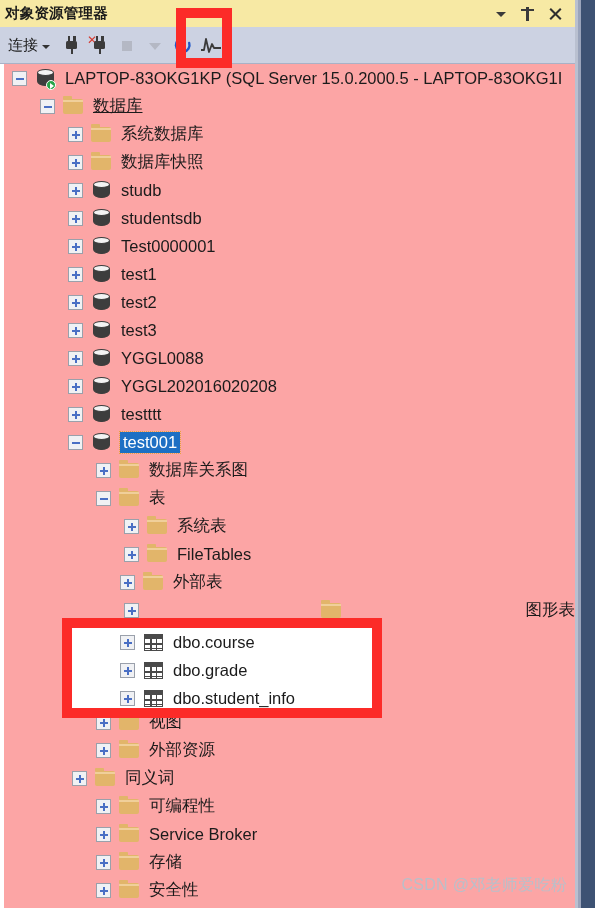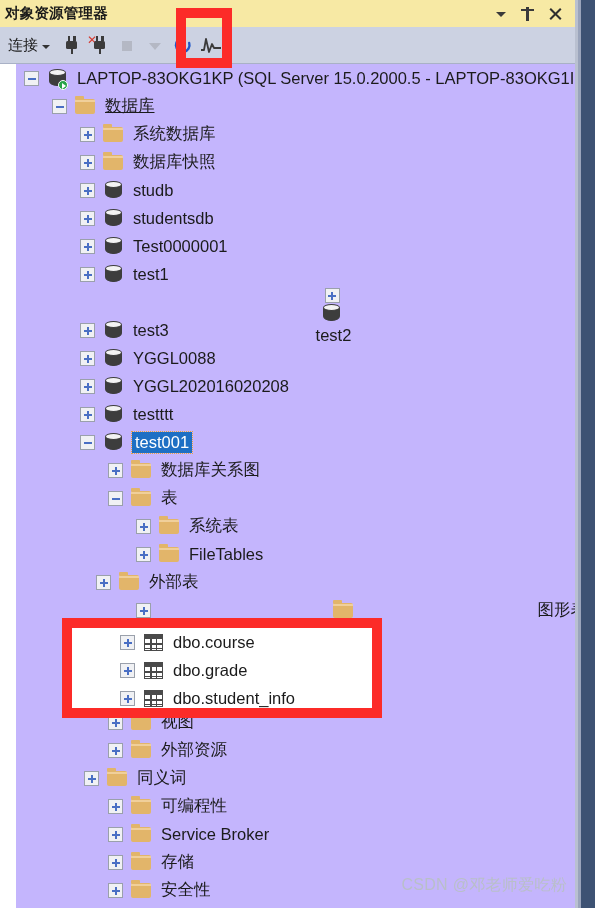--- a/index.html
+++ b/index.html
@@ -119,23 +119,23 @@
     width: 0; height: 0;
     border-left: 6px solid transparent;
     border-right: 6px solid transparent;
     border-top: 7px solid #b4b8c4;
   }
   .refresh-svg { position: absolute; left: 3px; top: 3px; }
   .activity-svg { position: absolute; left: 3px; top: 4px; }
 
   
   .tree {
-    position: absolute; top: 64px; left: 16px;
+    position: absolute; top: 64px; left: 4px;
     width: 575px; height: 844px;
-    background: #c4b5fd;
+    background: #fca5a5;
     overflow: hidden;
   }
   .row {
     position: relative;
     height: 28px;
     display: flex; align-items: center;
     white-space: nowrap;
     font-size: 16.5px;
     color: #1b1b1b;
   }
@@ -377,21 +377,21 @@
       <div class="row" style="padding-left: 64px;">
         <span class="expander plus"></span>
         <span class="icon-slot">
           <span class="db">
             <span class="body"></span>
             <span class="top"></span>
           </span>
         </span>
         <span class="label">test1</span>
       </div>
-      <div class="row" style="padding-left: 64px; flex-direction: column;">
+      <div class="row" style="padding-left: 64px;">
         <span class="expander plus"></span>
         <span class="icon-slot">
           <span class="db">
             <span class="body"></span>
             <span class="top"></span>
           </span>
         </span>
         <span class="label">test2</span>
       </div>
       <div class="row" style="padding-left: 64px;">
@@ -465,21 +465,21 @@
         </span>
         <span class="label">系统表</span>
       </div>
       <div class="row" style="padding-left: 120px;">
         <span class="expander plus"></span>
         <span class="icon-slot">
           <span class="folder"></span>
         </span>
         <span class="label">FileTables</span>
       </div>
-      <div class="row" style="padding-left: 80px;">
+      <div class="row" style="padding-left: 116px;">
         <span class="expander plus"></span>
         <span class="icon-slot">
           <span class="folder"></span>
         </span>
         <span class="label">外部表</span>
       </div>
       <div class="row" style="padding-left: 120px; justify-content: space-between;">
         <span class="expander plus"></span>
         <span class="icon-slot">
           <span class="folder"></span>

